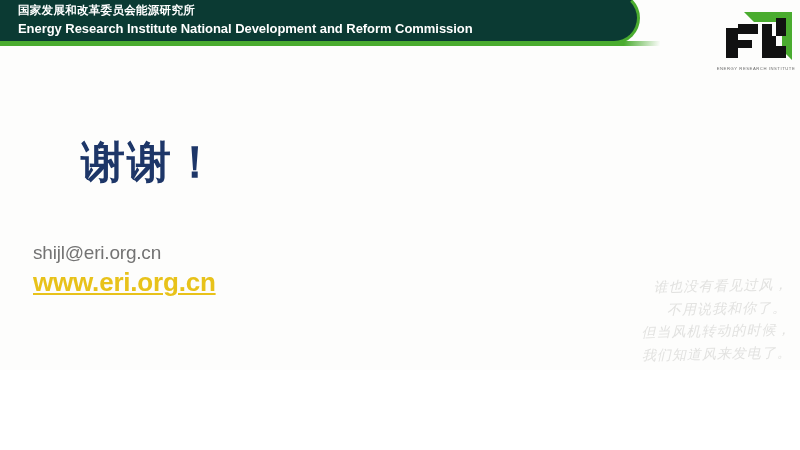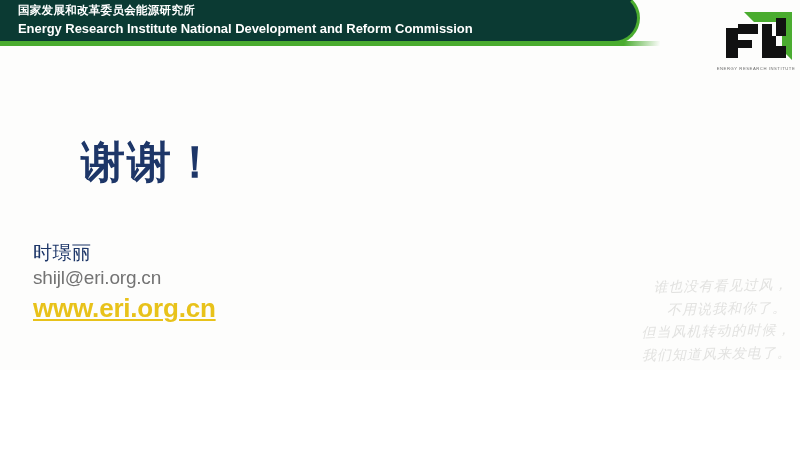--- a/index.html
+++ b/index.html
@@ -182,21 +182,20 @@
       <path d="M48 18 L58 18 L58 52 L48 52 Z" fill="#111111"></path>
 
       <path d="M62 12 L72 12 L72 30 L62 30 L62 40 L72 40 L72 52 L58 52 L58 40 L52 40 L52 30 L62 30 Z" fill="#111111"></path>
     </svg>
   </div>
   <div id="logo-top-caption">ENERGY RESEARCH INSTITUTE</div>
 
   <div id="thanks">谢谢！</div>
 
   <div id="contact">
-    <span class="line c-name">时璟丽</span>
     <span class="line c-email">shijl@eri.org.cn</span>
     <span class="line c-url">www.eri.org.cn</span>
   </div>
 
   <div class="eri-logo" id="logo-bottom">
     <svg width="74" height="48" viewBox="0 0 84 58" xmlns="http://www.w3.org/2000/svg">
       <path d="M30 6 L78 6 L78 54 L68 44 L68 16 L40 16 Z" fill="#4aac2f"></path>
       <path d="M12 22 L24 22 L24 18 L44 18 L44 28 L24 28 L24 34 L38 34 L38 42 L24 42 L24 52 L12 52 Z" fill="#111111"></path>
       <path d="M48 18 L58 18 L58 52 L48 52 Z" fill="#111111"></path>
       <path d="M62 12 L72 12 L72 30 L62 30 L62 40 L72 40 L72 52 L58 52 L58 40 L52 40 L52 30 L62 30 Z" fill="#111111"></path>

